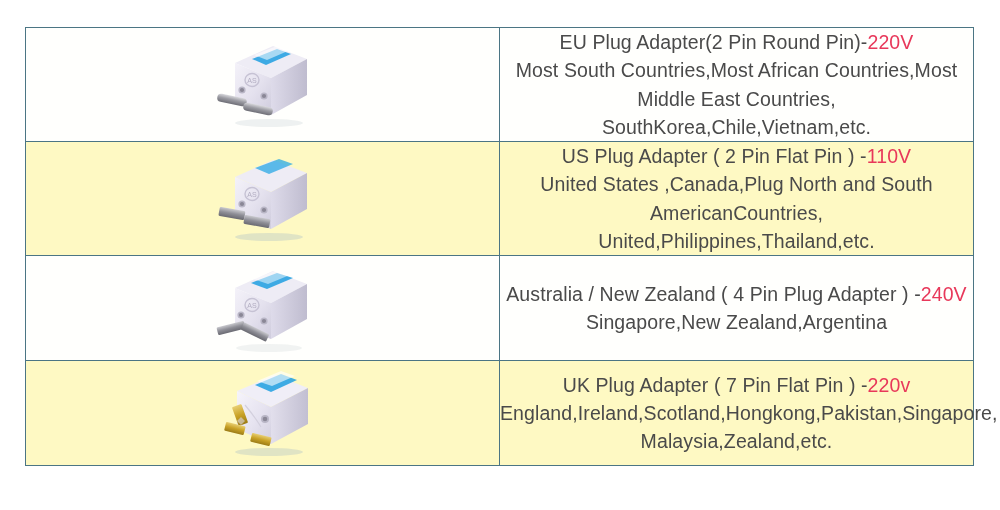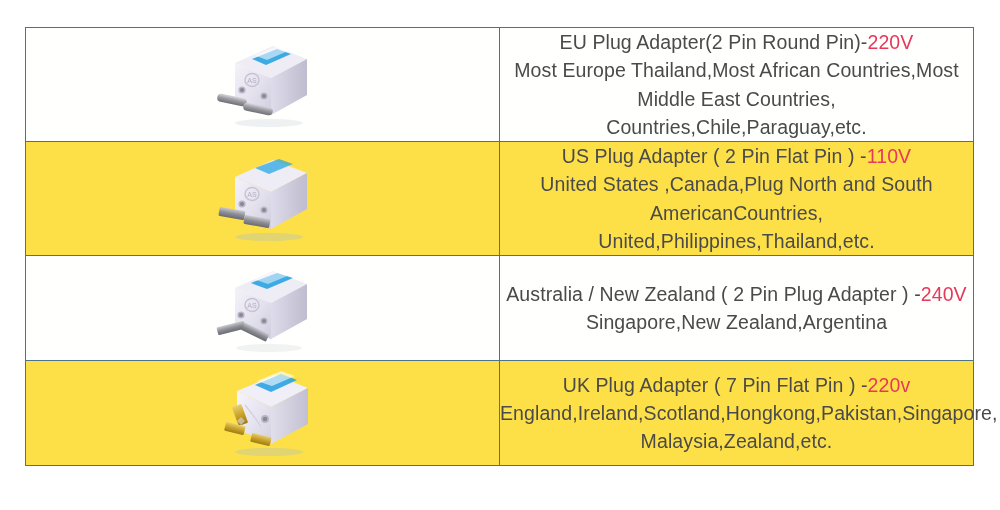--- a/index.html
+++ b/index.html
@@ -31,21 +31,21 @@
     border-collapse: collapse;
     table-layout: fixed;
   }
 
   .adapter-table td {
     border: 1px solid #4b7584;
     padding: 0;
     vertical-align: middle;
   }
 
-  tr.row-alt td { background: #fde047; }
+  tr.row-alt td { background: #fef9c3; }
   tr.row-plain td { background: #fffffd; }
 
   .img-cell {
     text-align: center;
     padding: 6px 0 6px 0;
   }
 
   .text-cell {
     text-align: center;
     color: #4a4a4a;
@@ -118,22 +118,22 @@
                 <rect x="6" y="63" width="30" height="8" rx="4" fill="url(#pinG1)" transform="rotate(12 21 67)"></rect>
                 <rect x="32" y="72" width="30" height="8" rx="4" fill="url(#pinG1)" transform="rotate(12 47 76)"></rect>
               </g>
 
               <ellipse cx="58" cy="90" rx="34" ry="4" fill="#cfd6da" opacity="0.35"></ellipse>
             </svg>
           </span>
         </td>
         <td class="text-cell">
           <span class="title-line"><span>EU Plug Adapter(2 Pin Round Pin)-</span><span class="voltage">220V</span></span><br>
-          <span class="desc-line">Most Europe Thailand,Most African Countries,Most Middle East Countries,</span>
-          <span class="desc-line">Countries,Chile,Paraguay,etc.</span>
+          <span class="desc-line">Most South Countries,Most African Countries,Most Middle East Countries,</span>
+          <span class="desc-line">SouthKorea,Chile,Vietnam,etc.</span>
         </td>
       </tr>
 
       <tr class="row-alt">
         <td class="img-cell">
           <span class="plug-wrap">
             <svg viewBox="0 0 104 100" width="104" height="100" aria-hidden="true">
               <defs>
                 <linearGradient id="bodyG2" x1="0" y1="0" x2="1" y2="1">
                   <stop offset="0%" stop-color="#f4f2f9"></stop>
@@ -206,21 +206,21 @@
               <circle cx="53" cy="65" r="3.6" fill="#b9b6c6"></circle>
               <circle cx="53" cy="65" r="2.1" fill="#8a8796"></circle>
 
               <rect x="6" y="68" width="28" height="8" rx="1.2" fill="url(#bladeG3)" transform="rotate(-14 20 72)"></rect>
               <rect x="30" y="72" width="28" height="8" rx="1.2" fill="url(#bladeG3)" transform="rotate(26 44 76)"></rect>
               <ellipse cx="58" cy="92" rx="33" ry="4" fill="#cfd6da" opacity="0.3"></ellipse>
             </svg>
           </span>
         </td>
         <td class="text-cell">
-          <span class="title-line"><span>Australia / New Zealand ( 2 Pin Plug Adapter ) -</span><span class="voltage">240V</span></span><br>
+          <span class="title-line"><span>Australia / New Zealand ( 4 Pin Plug Adapter ) -</span><span class="voltage">240V</span></span><br>
           <span class="desc-line">Singapore,New Zealand,Argentina</span>
         </td>
       </tr>
 
       <tr class="row-alt">
         <td class="img-cell">
           <span class="plug-wrap">
             <svg viewBox="0 0 104 100" width="104" height="100" aria-hidden="true">
               <defs>
                 <linearGradient id="bodyG4" x1="0" y1="0" x2="1" y2="1">

